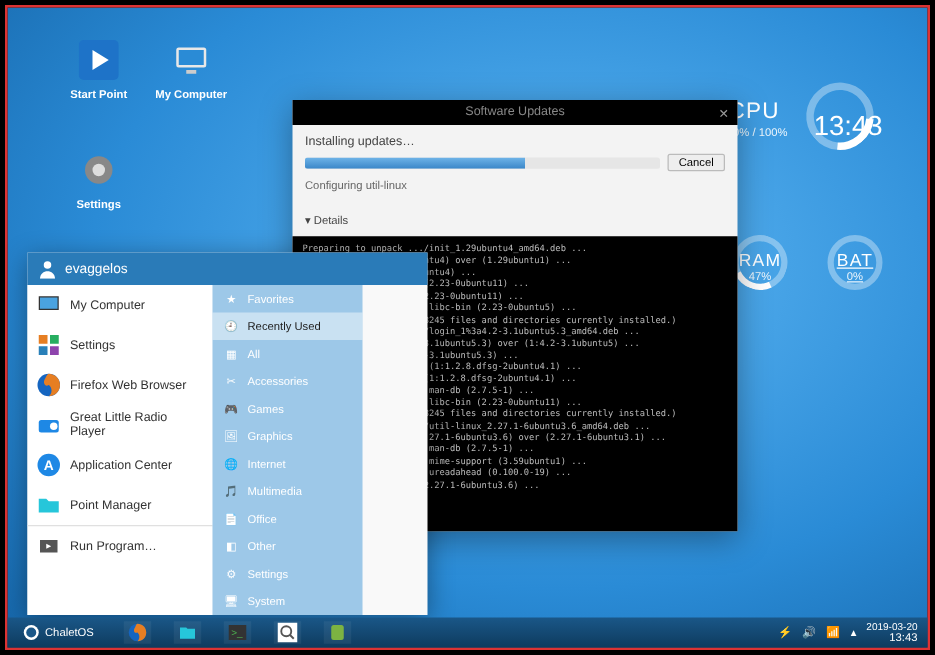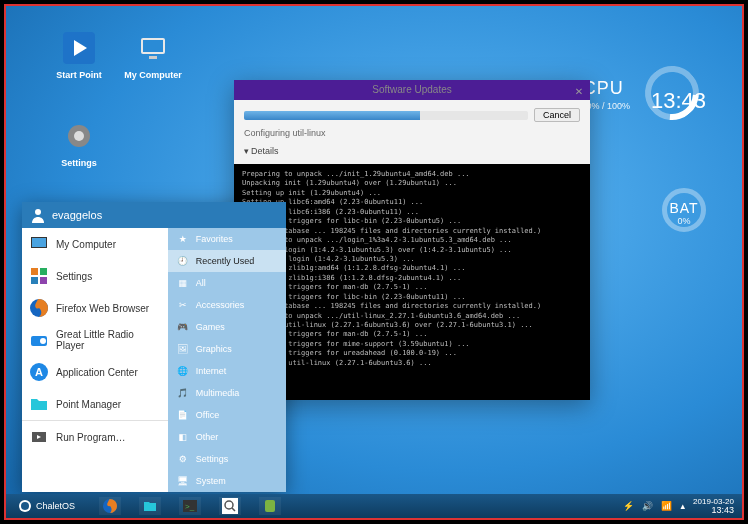--- a/index.html
+++ b/index.html
@@ -17,37 +17,37 @@
 .widget { position: absolute; color: #fff; text-align: center; }
 .widget .ring { width: 54px; height: 54px; border: 6px solid rgba(255,255,255,.35); border-top-color: #fff; border-radius: 50%; margin: 0 auto 4px; }
 .widget.bat .ring { border-top-color: rgba(255,255,255,.35); }
 .widget .lbl { font-size: 14px; letter-spacing: 1px; }
 .widget .sub { font-size: 9px; opacity: .9; }
 .w-cpu { top: 72px; right: 112px; }
 .w-cpu .lbl { font-size: 18px; }
 .w-time { top: 82px; right: 36px; font-size: 22px; }
 .w-time .ring { transform: rotate(140deg); }
 .w-ram { top: 182px; right: 112px; }
-.w-bat { top: 182px; right: 36px; }
+.w-bat { top: 182px; right: 36px; text-decoration: underline; }
 
 
 .upd { position: absolute; top: 74px; left: 228px; width: 356px; background: #f3f3f3; box-shadow: 0 6px 24px rgba(0,0,0,.35); font-size: 10px; }
-.upd-title { height: 20px; line-height: 20px; text-align: center; background: #4c1d95; color: #888; position: relative; }
+.upd-title { height: 20px; line-height: 20px; text-align: center; background: #000000; color: #888; position: relative; }
 .upd-close { position: absolute; right: 4px; top: 2px; width: 14px; height: 14px; color: #999; cursor: pointer; }
 .upd-body { padding: 8px 10px; }
 .upd-row { display: flex; align-items: center; gap: 6px; margin-bottom: 6px; }
 .prog { flex: 1; height: 9px; background: #e6e6e6; border-radius: 2px; overflow: hidden; }
 .prog-fill { height: 100%; width: 62%; background: linear-gradient(#6fb4e8,#3a86c8); }
 .btn-cancel { font-size: 9px; padding: 1px 8px; background: #eee; border: 1px solid #bbb; border-radius: 2px; cursor: pointer; }
-.conf { color: #666; font-size: 9px; margin-bottom: 8px; }
+.conf { color: #666; font-size: 9px; margin-bottom: 18px; }
 .det-toggle { font-size: 9px; color: #444; cursor: pointer; }
 .term { margin: 0; background: #000; color: #bdbdbd; font: 7px/1.35 monospace; padding: 6px 8px; height: 236px; overflow: hidden; white-space: pre; }
 
 
-.startmenu { position: absolute; left: 16px; bottom: 26px; width: 264px; background: #f9f9f9; box-shadow: 0 4px 20px rgba(0,0,0,.4); font-size: 10px; display: flex; flex-direction: column; }
+.startmenu { position: absolute; left: 16px; bottom: 26px; width: 320px; background: #f9f9f9; box-shadow: 0 4px 20px rgba(0,0,0,.4); font-size: 10px; display: flex; flex-direction: column; }
 .sm-header { height: 26px; background: #2a7bb8; color: #fff; display: flex; align-items: center; padding: 0 8px; gap: 6px; font-size: 11px; }
 .sm-body { display: flex; flex: 1; }
 .sm-left { width: 148px; background: #fff; }
 .sm-right { width: 120px; background: rgba(120,180,225,.72); color: #fff; font-size: 9px; }
 .sm-item { display: flex; align-items: center; gap: 6px; padding: 5px 6px; cursor: pointer; color: #333; }
 .sm-item .ico { width: 22px; height: 22px; display: flex; align-items: center; justify-content: center; flex-shrink: 0; }
 .sm-right .cat { display: flex; align-items: center; gap: 6px; padding: 4px 8px; cursor: pointer; }
 .sm-right .cat.sel { background: rgba(255,255,255,.45); color: #222; }
 .sm-right .cat .ci { width: 14px; height: 14px; display: inline-flex; align-items: center; justify-content: center; }
 
@@ -99,32 +99,38 @@
   </div>
 
   <div class="widget w-cpu">
     <div class="lbl" style="margin-bottom:2px">CPU</div>
     <div class="sub">100% / 100%</div>
   </div>
   <div class="widget w-time">
     <div class="ring" style="position:absolute; top:-22px; left:-6px;"></div>
     <div style="position:relative">13:43</div>
   </div>
+  <div class="widget w-ram">
+    <div class="ring" style="width:44px;height:44px;border-width:5px;transform:rotate(200deg)"></div>
+    <div class="lbl" style="margin-top:-36px">RAM</div>
+    <div class="sub">47%</div>
+  </div>
   <div class="widget bat w-bat">
     <div class="ring" style="width:44px;height:44px;border-width:5px"></div>
     <div class="lbl" style="margin-top:-36px">BAT</div>
     <div class="sub">0%</div>
   </div>
 
   <div class="upd">
     <div class="upd-title">
       <span>Software Updates</span>
       <span class="upd-close">✕</span>
     </div>
     <div class="upd-body">
+      <div style="font-size:10px;color:#444;margin-bottom:4px">Installing updates…</div>
       <div class="upd-row">
         <div class="prog">
             <div class="prog-fill"></div>
           </div>
         <div class="btn-cancel">Cancel</div>
       </div>
       <div class="conf">Configuring util-linux</div>
       <div class="det-toggle">▾ Details</div>
     </div>
     <pre class="term">Preparing to unpack .../init_1.29ubuntu4_amd64.deb ...

